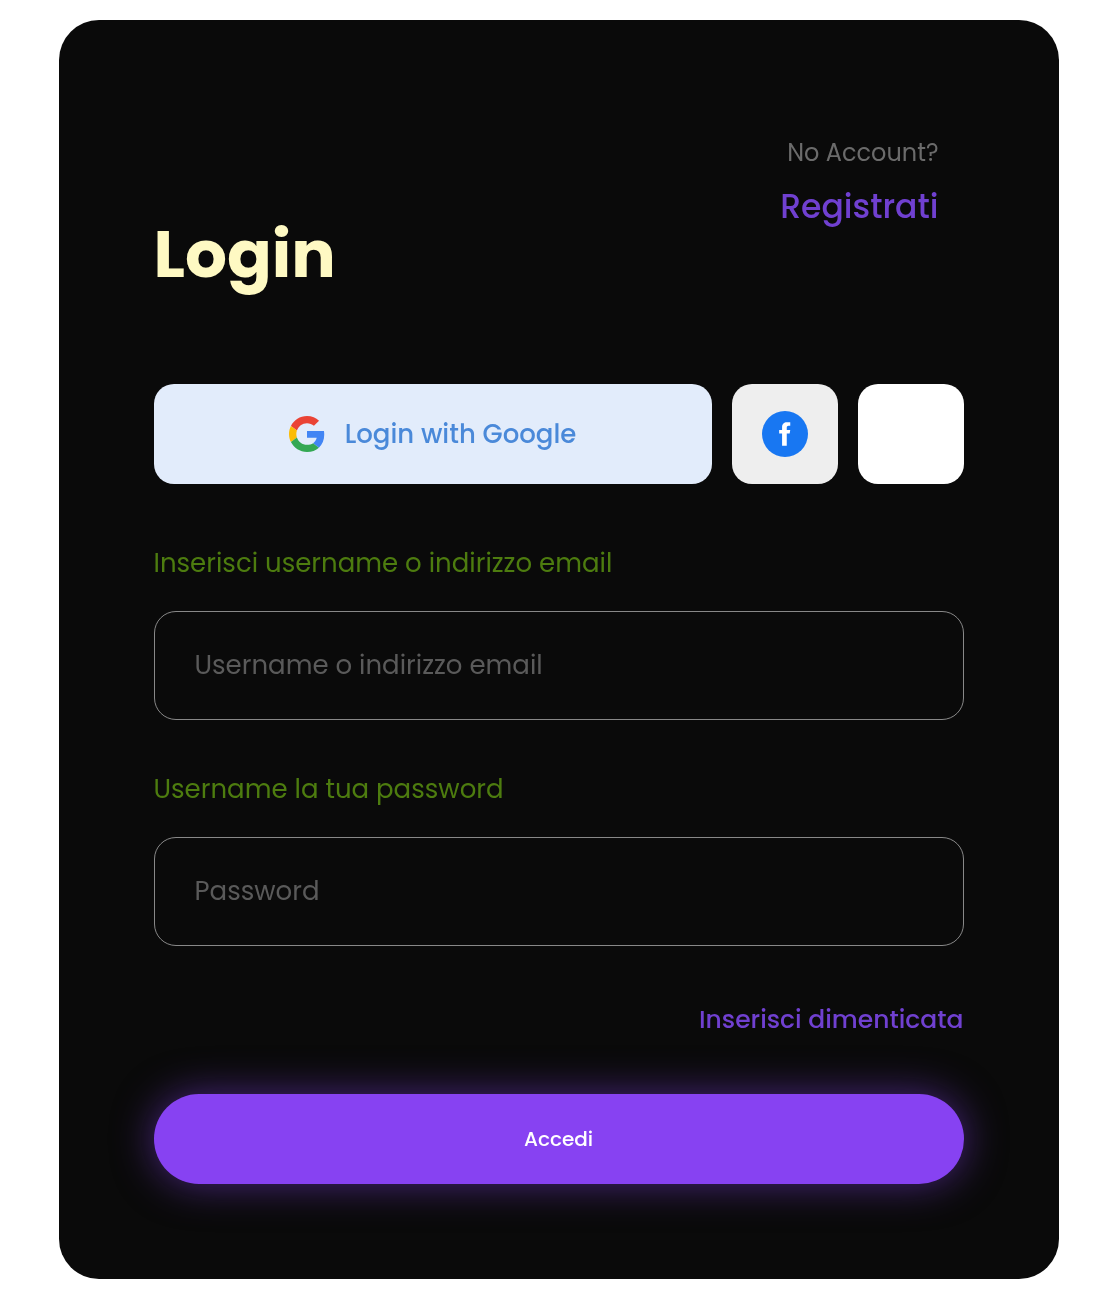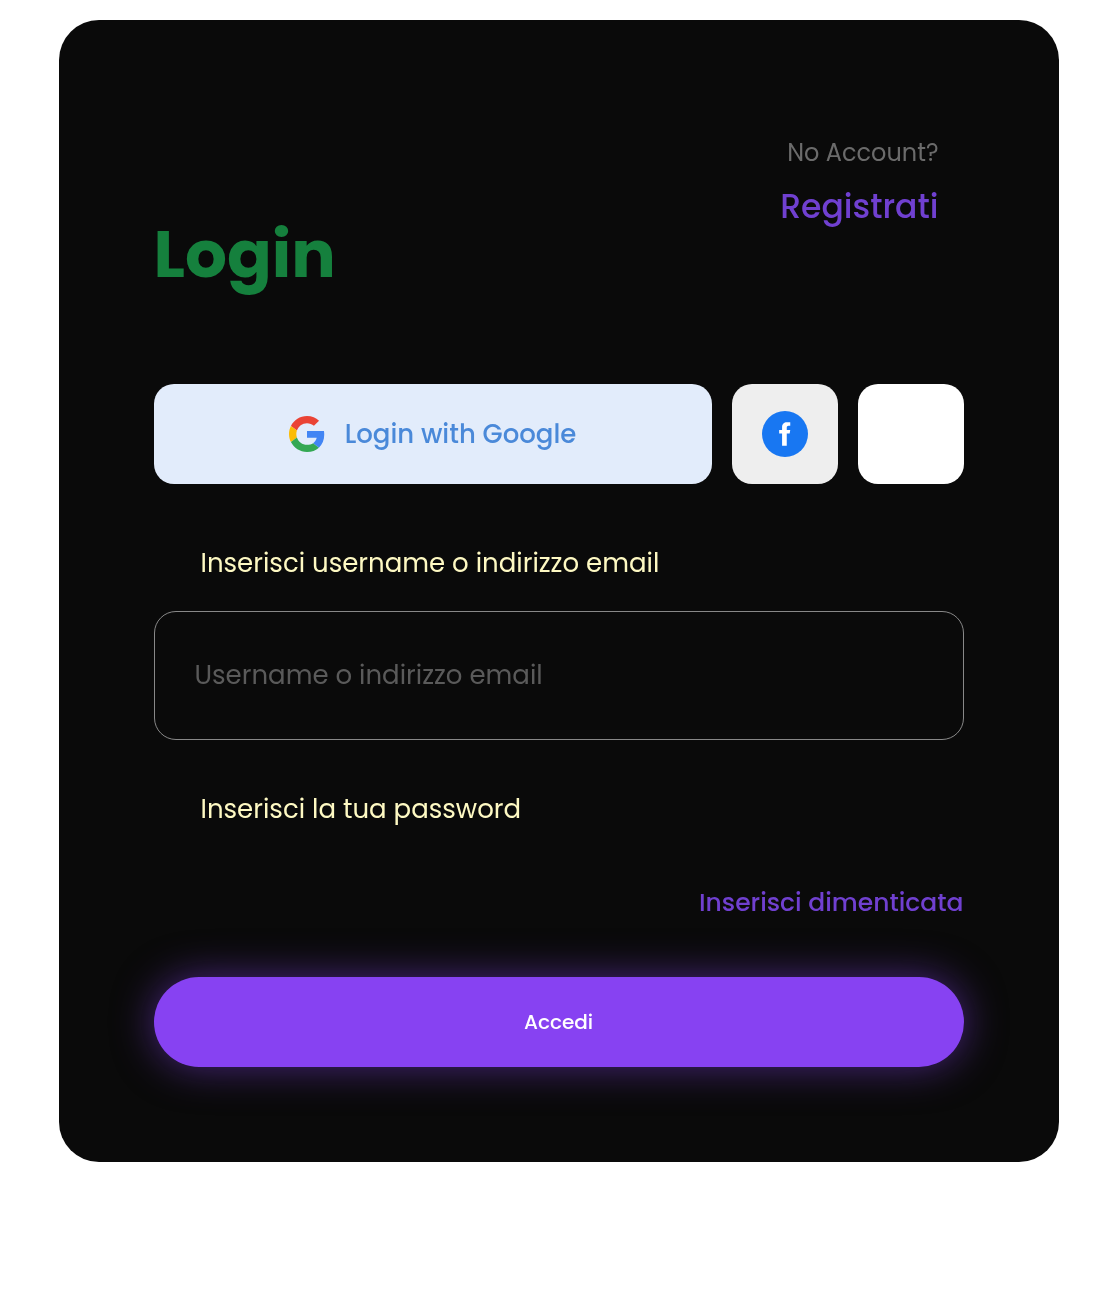--- a/index.html
+++ b/index.html
@@ -38,21 +38,21 @@
     
     .register-link {
       color: #7040d0;
       font-size: 33px;
       cursor: pointer;
       text-decoration: none;
       font-weight: 500;
     }
     
     .title {
-      color: #15803d;
+      color: #fef9c3;
       font-size: 66px;
       font-weight: 700;
       margin-bottom: 80px;
       margin-top: 75px;
     }
     
     .social-row {
       display: flex;
       gap: 20px;
       margin-bottom: 60px;
@@ -111,34 +111,33 @@
       height: 56px;
       border-radius: 50%;
       background: #fff;
     }
     
     .field-group {
       margin-bottom: 50px;
     }
     
     .field-label {
-      color: #fef9c3;
+      color: #4d7c0f;
       font-size: 26px;
       font-weight: 400;
       margin-bottom: 28px;
       display: block;
-      margin-left: 47px;
     }
     
     .text-input {
       width: 100%;
       background: transparent;
       border: 1px solid #888;
       border-radius: 22px;
-      padding: 44px 40px;
+      padding: 34px 40px;
       font-size: 26px;
       color: #fff;
       font-family: inherit;
       outline: none;
     }
     
     .text-input::placeholder {
       color: #5a5a5a;
     }
     
@@ -207,21 +206,22 @@
       <span class="apple-circle"></span>
     </button>
   </div>
   
   <div class="field-group">
     <label class="field-label">Inserisci username o indirizzo email</label>
     <input type="text" class="text-input" placeholder="Username o indirizzo email" style="">
   </div>
   
   <div class="field-group">
-    <label class="field-label">Inserisci la tua password</label>
+    <label class="field-label">Username la tua password</label>
+    <input type="password" class="text-input" placeholder="Password" style="">
   </div>
   
   <div class="forgot-link">
     <a>Inserisci dimenticata</a>
   </div>
   
   <button class="submit-btn">Accedi</button>
   
 </div>
 

